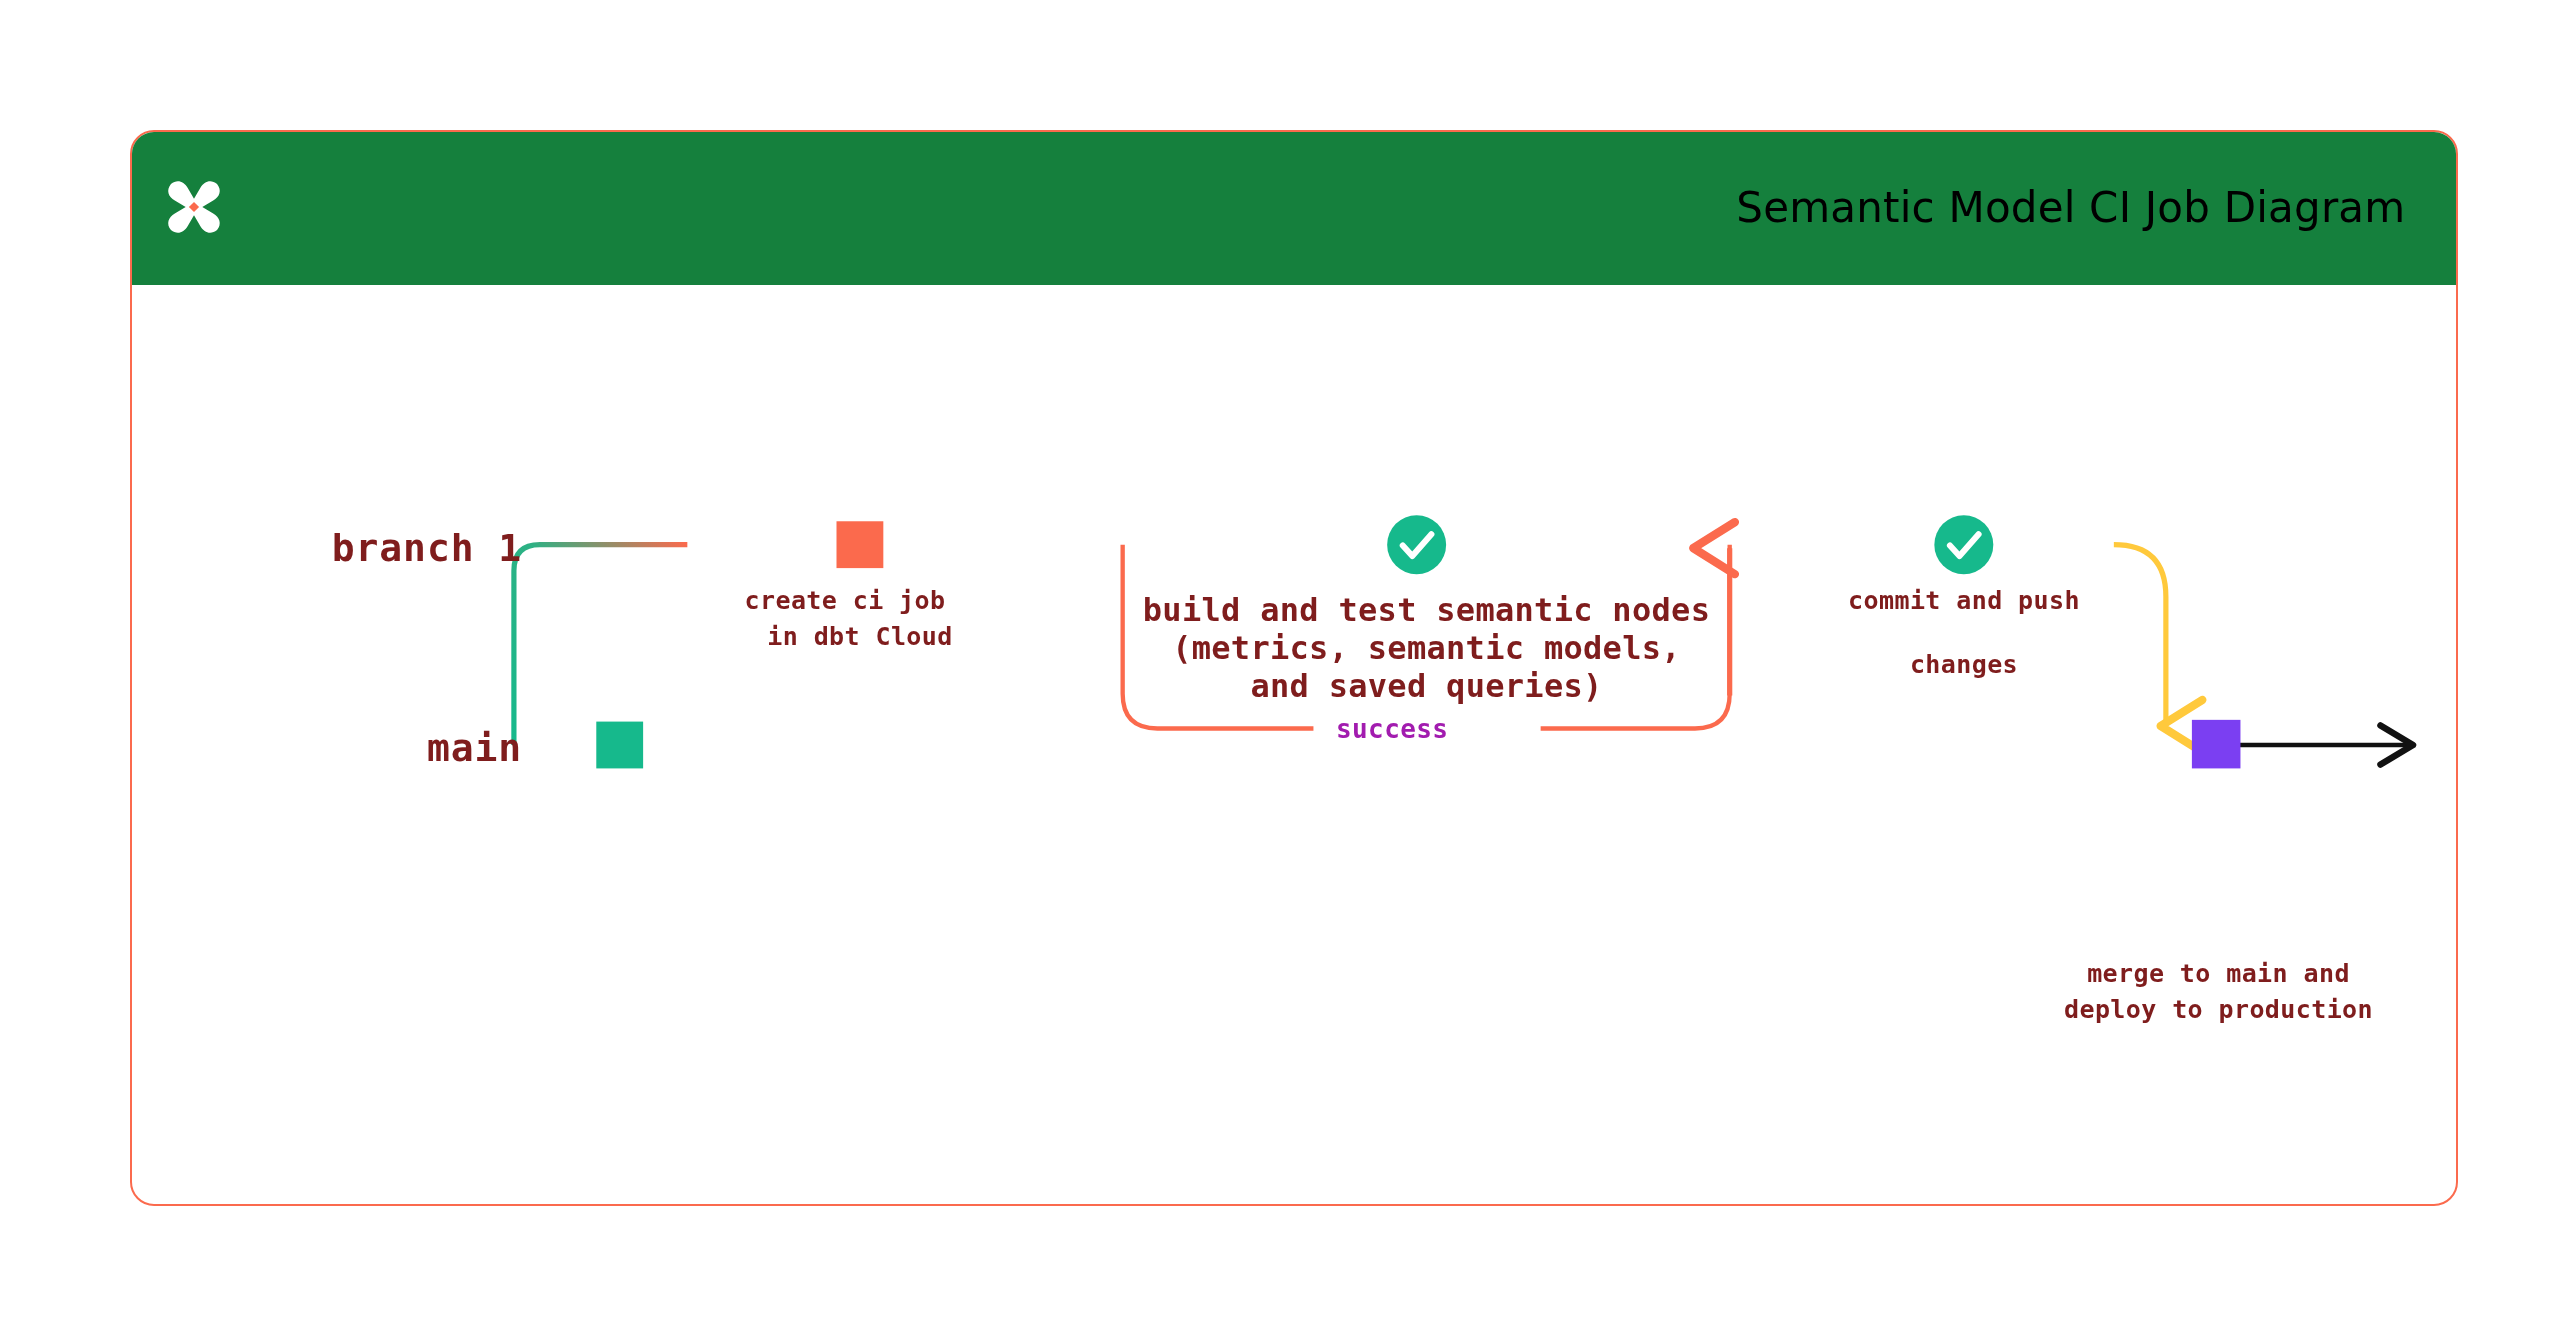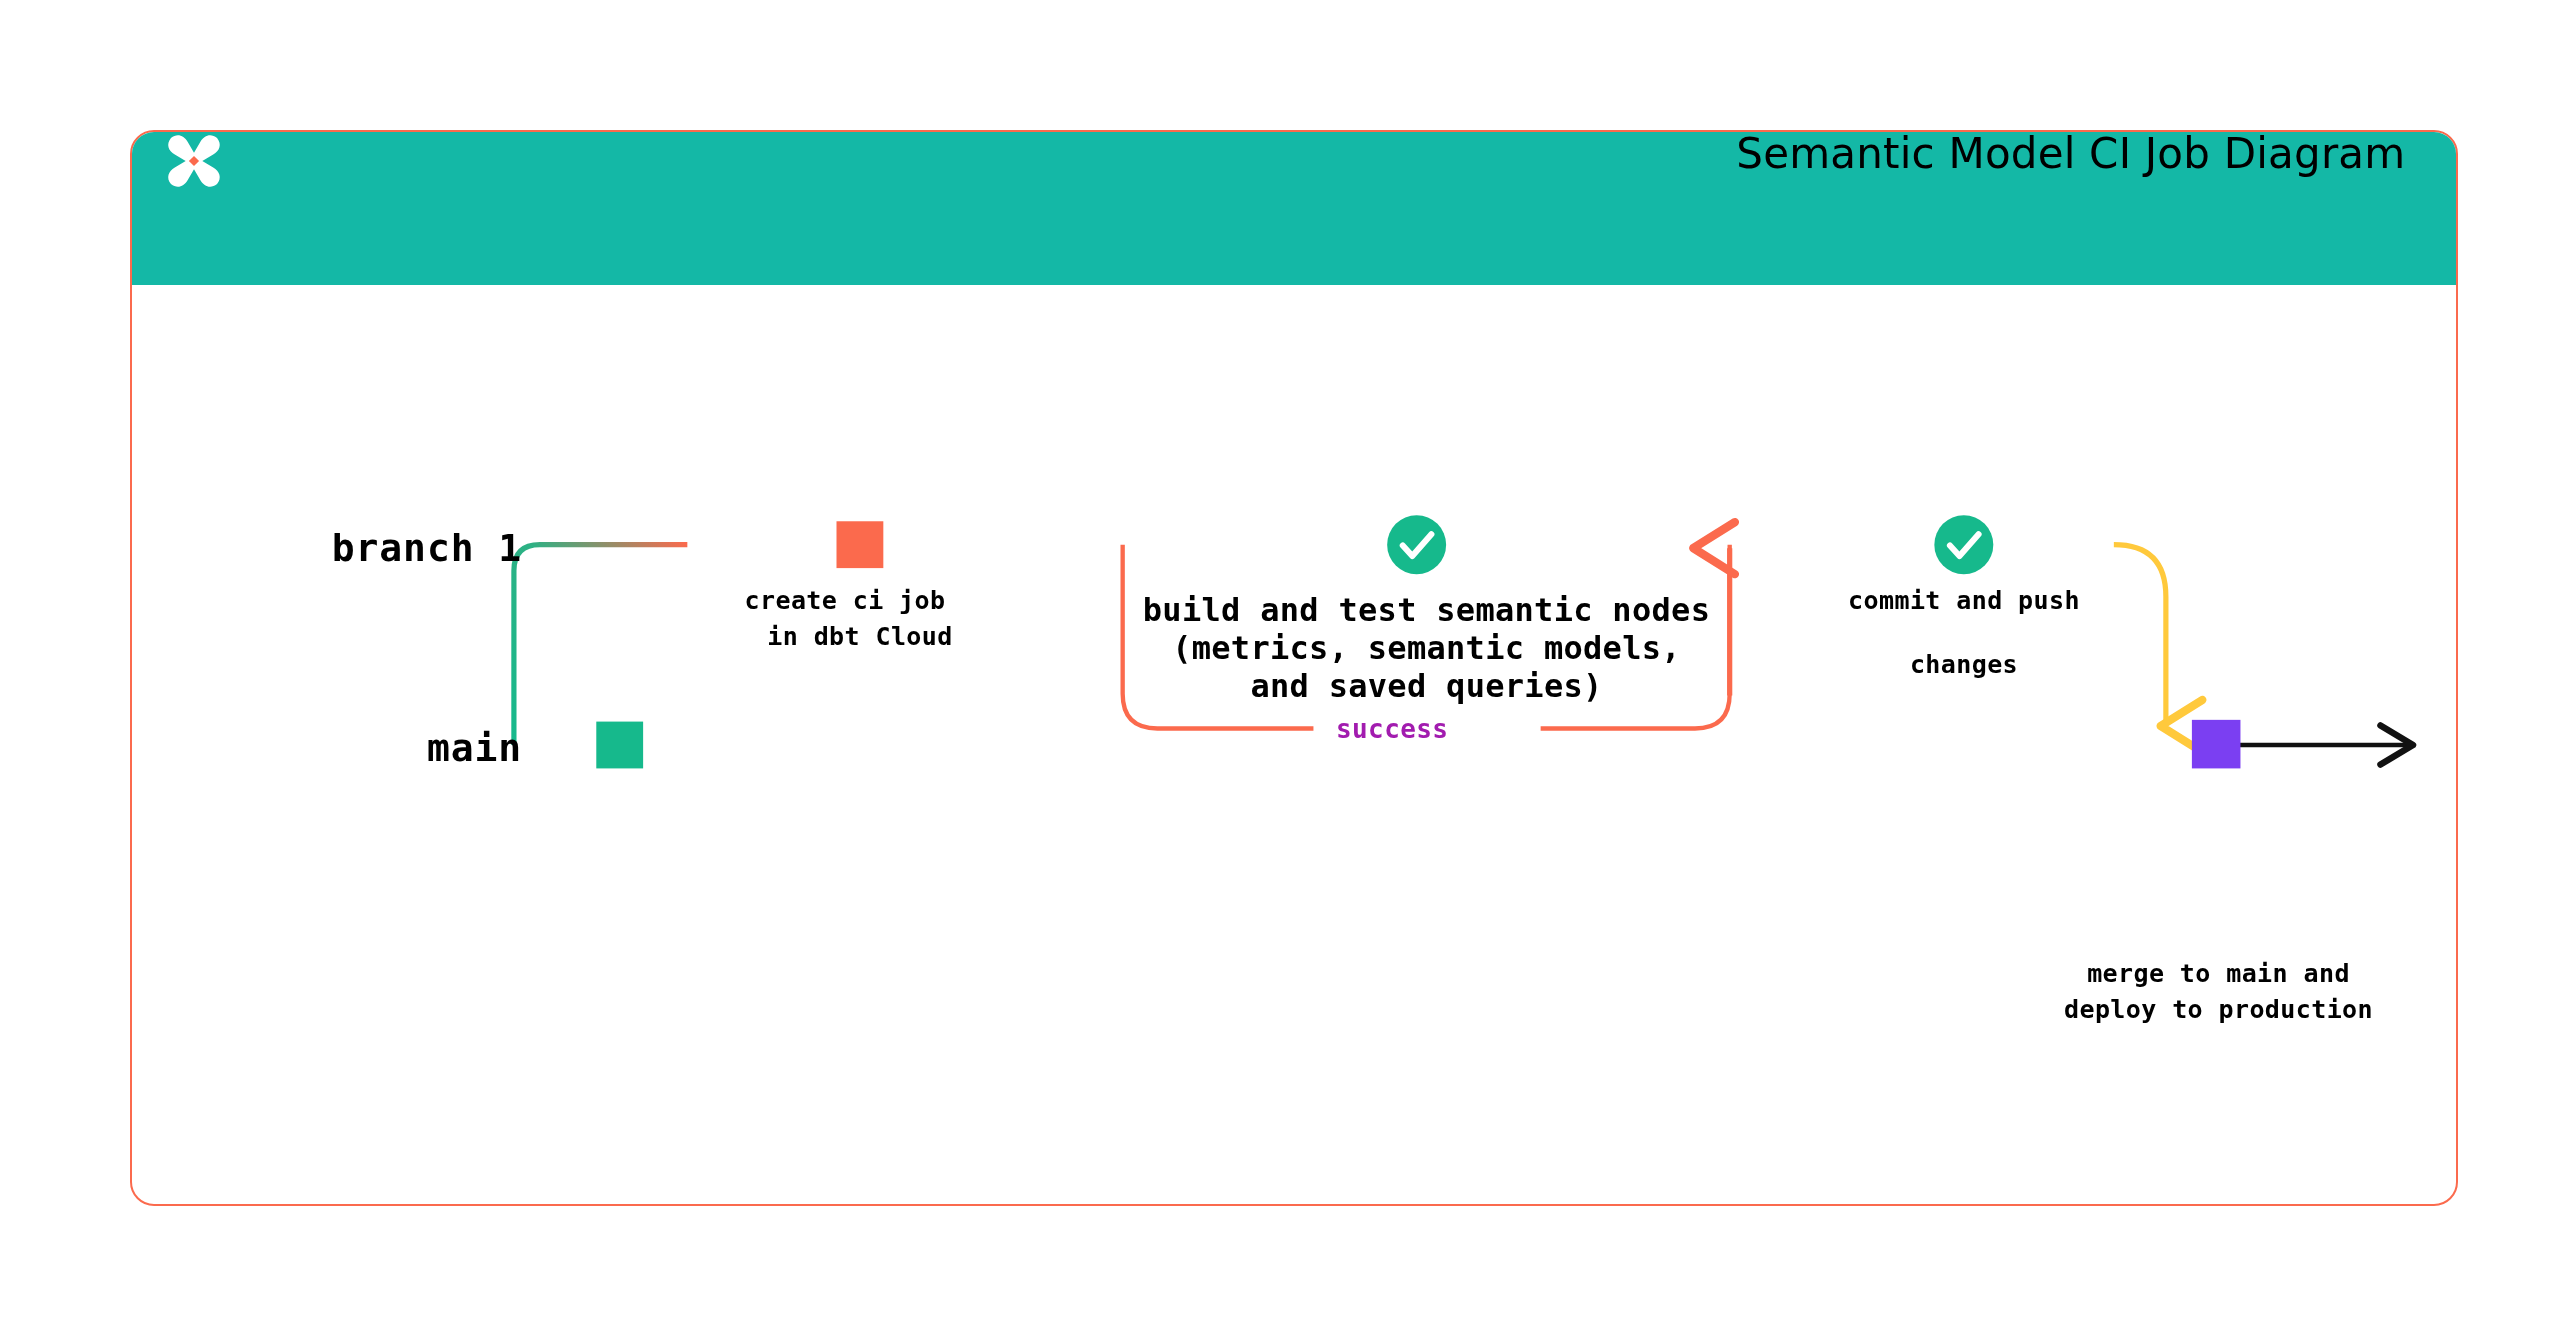--- a/index.html
+++ b/index.html
@@ -35,25 +35,25 @@
     overflow: hidden;
   }
 
   
   .header {
     position: absolute;
     left: -2.6px;
     top: -2.6px;
     width: 2328px;
     height: 156px;
-    background: #14b8a6;
+    background: #15803d;
     border-radius: 24px 24px 0 0;
     box-sizing: border-box;
     display: flex;
-    align-items: flex-start;
+    align-items: center;
     justify-content: space-between;
     padding: 0 52px 0 33px;
   }
   .logo-wrap {
     width: 64px;
     height: 64px;
     display: block;
   }
   .header-title {
     color: #000000;
@@ -70,21 +70,21 @@
     left: 0;
     top: 156px;
     width: 2323px;
     height: 914px;
   }
   .canvas svg { display: block; }
 
   
   .lbl {
     position: absolute;
-    color: #000000;
+    color: #7f1d1d;
     font-family: "DejaVu Sans Mono", monospace;
     font-weight: bold;
     white-space: pre;
     line-height: 1.28;
   }
   .branch-name {
     font-size: 38px;
     letter-spacing: 0.9px;
     text-align: right;
   }

